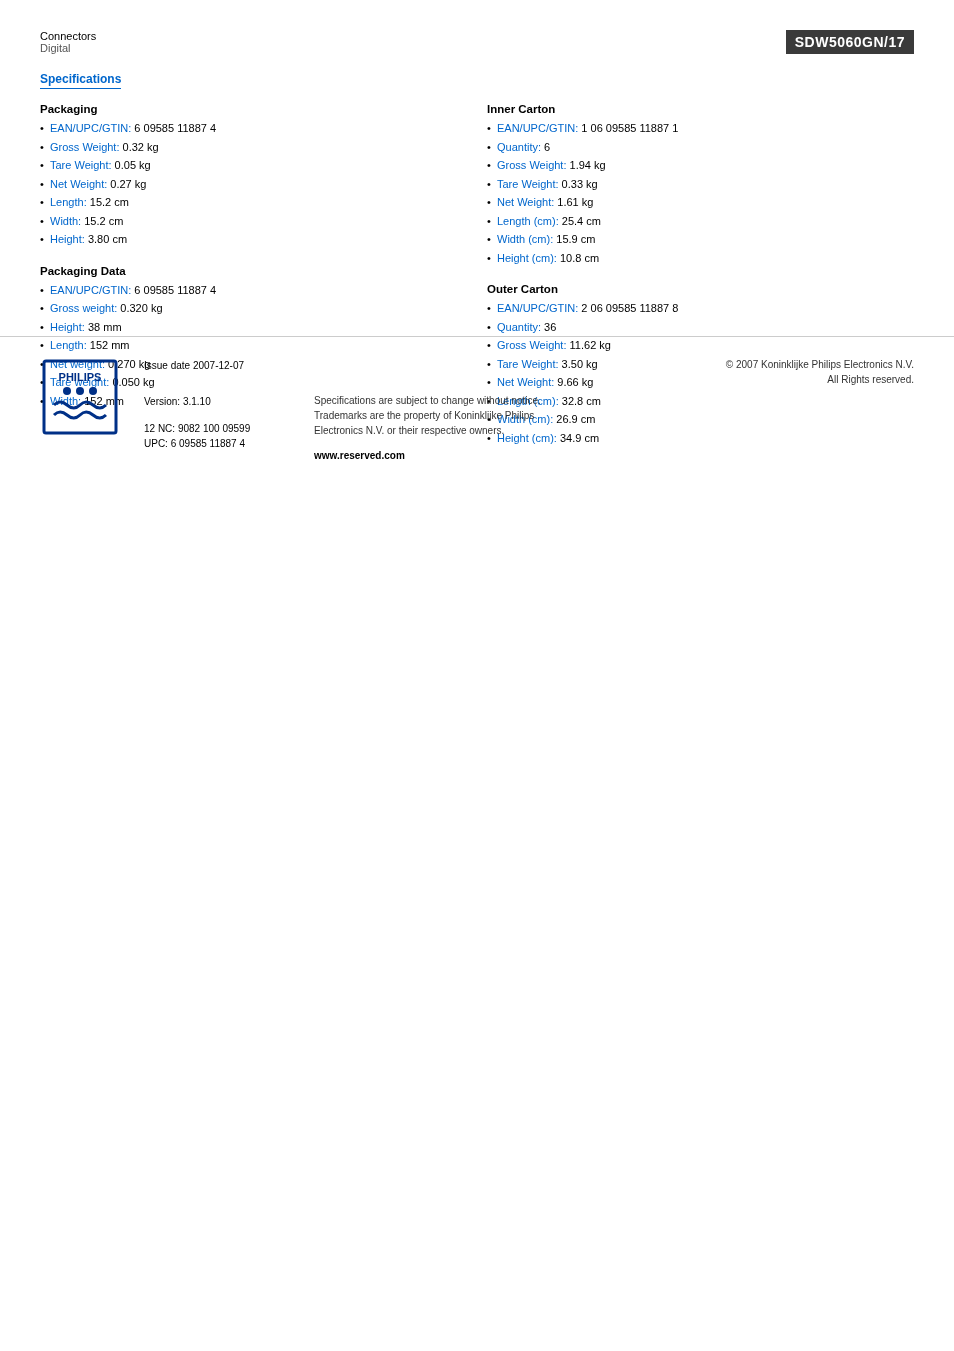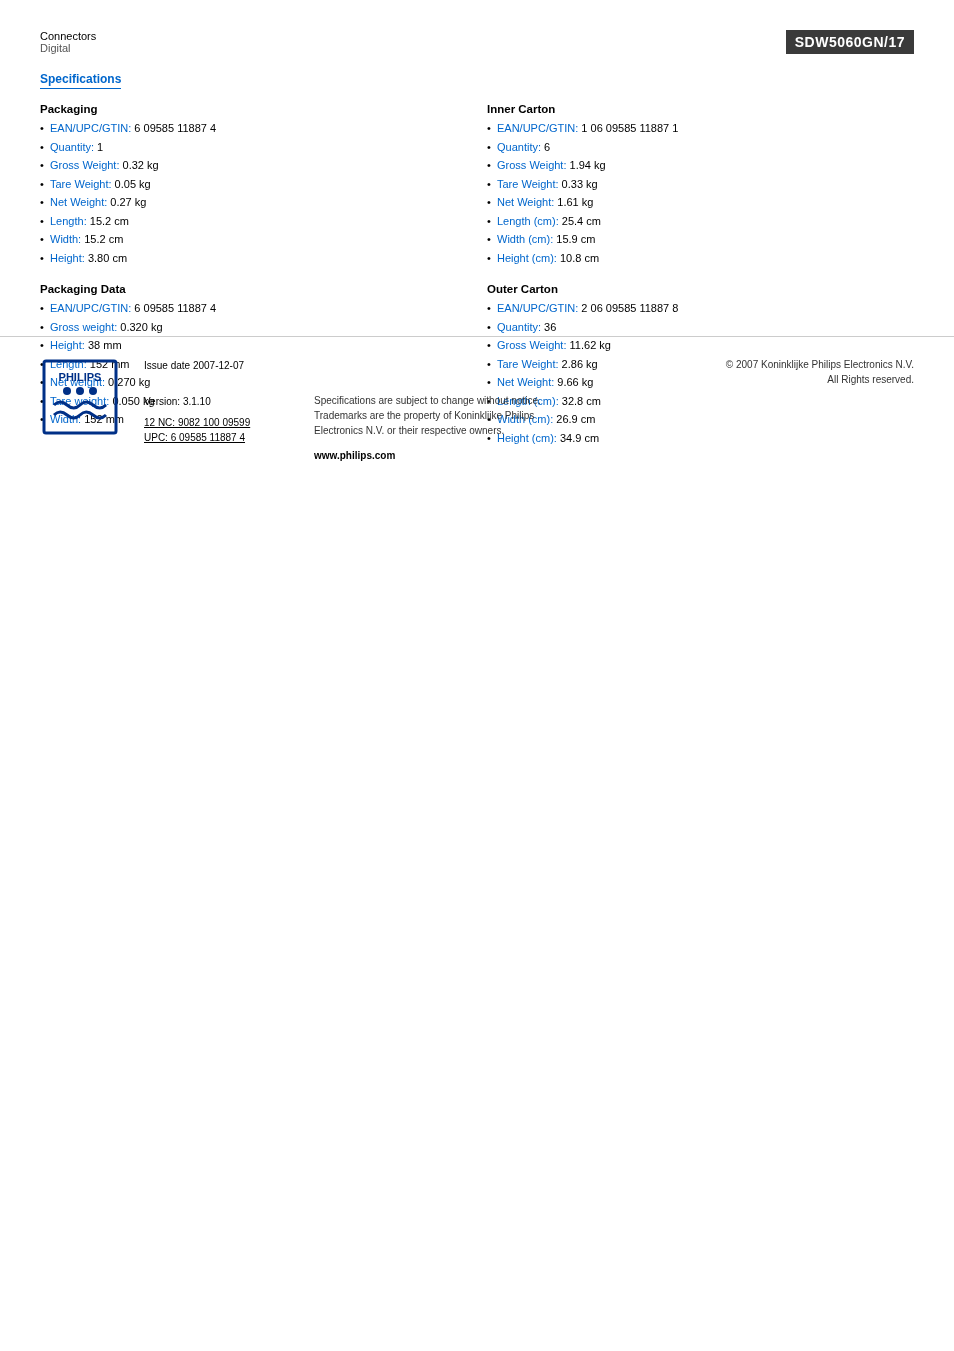--- a/index.html
+++ b/index.html
@@ -146,24 +146,23 @@
     }
 
     .footer-dates {
       font-size: 10px;
       line-height: 1.8;
       color: #000;
     }
 
     .footer-nc-upc {
       font-size: 10px;
-      margin-top: 4px;
+      margin-top: 10px;
       line-height: 1.5;
       color: #000;
-      text-decoration: underline;
     }
 
     .footer-right {
       flex: 1;
       font-size: 10px;
       line-height: 1.5;
       color: #333;
     }
 
     .footer-right .copyright {
@@ -196,21 +195,20 @@
 
   
   <div class="two-col">
 
     <div class="col-left">
 
       <div class="spec-section">
         <div class="section-title">Packaging</div>
         <ul class="spec-list">
           <li><span class="spec-label">EAN/UPC/GTIN: </span><span class="spec-value">6 09585 11887 4</span></li>
-          <li><span class="spec-label">Quantity: </span><span class="spec-value">1</span></li>
           <li><span class="spec-label">Gross Weight: </span><span class="spec-value">0.32 kg</span></li>
           <li><span class="spec-label">Tare Weight: </span><span class="spec-value">0.05 kg</span></li>
           <li><span class="spec-label">Net Weight: </span><span class="spec-value">0.27 kg</span></li>
           <li><span class="spec-label">Length: </span><span class="spec-value">15.2 cm</span></li>
           <li><span class="spec-label">Width: </span><span class="spec-value">15.2 cm</span></li>
           <li><span class="spec-label">Height: </span><span class="spec-value">3.80 cm</span></li>
         </ul>
       </div>
 
       <div class="spec-section">
@@ -243,21 +241,21 @@
           <li><span class="spec-label">Height (cm): </span><span class="spec-value">10.8 cm</span></li>
         </ul>
       </div>
 
       <div class="spec-section">
         <div class="section-title">Outer Carton</div>
         <ul class="spec-list">
           <li><span class="spec-label">EAN/UPC/GTIN: </span><span class="spec-value">2 06 09585 11887 8</span></li>
           <li><span class="spec-label">Quantity: </span><span class="spec-value">36</span></li>
           <li><span class="spec-label">Gross Weight: </span><span class="spec-value">11.62 kg</span></li>
-          <li><span class="spec-label">Tare Weight: </span><span class="spec-value">2.86 kg</span></li>
+          <li><span class="spec-label">Tare Weight: </span><span class="spec-value">3.50 kg</span></li>
           <li><span class="spec-label">Net Weight: </span><span class="spec-value">9.66 kg</span></li>
           <li><span class="spec-label">Length (cm): </span><span class="spec-value">32.8 cm</span></li>
           <li><span class="spec-label">Width (cm): </span><span class="spec-value">26.9 cm</span></li>
           <li><span class="spec-label">Height (cm): </span><span class="spec-value">34.9 cm</span></li>
         </ul>
       </div>
 
     </div>
   </div>
 
@@ -295,18 +293,18 @@
       <div class="footer-right">
         <div class="copyright">
           © 2007 Koninklijke Philips Electronics N.V.<br>
           All Rights reserved.
         </div>
         <div>
           Specifications are subject to change without notice.<br>
           Trademarks are the property of Koninklijke Philips<br>
           Electronics N.V. or their respective owners.
         </div>
-        <div class="website">www.philips.com</div>
+        <div class="website">www.reserved.com</div>
       </div>
     </div>
   </div>
 
 </div>
 
 </body></html>

